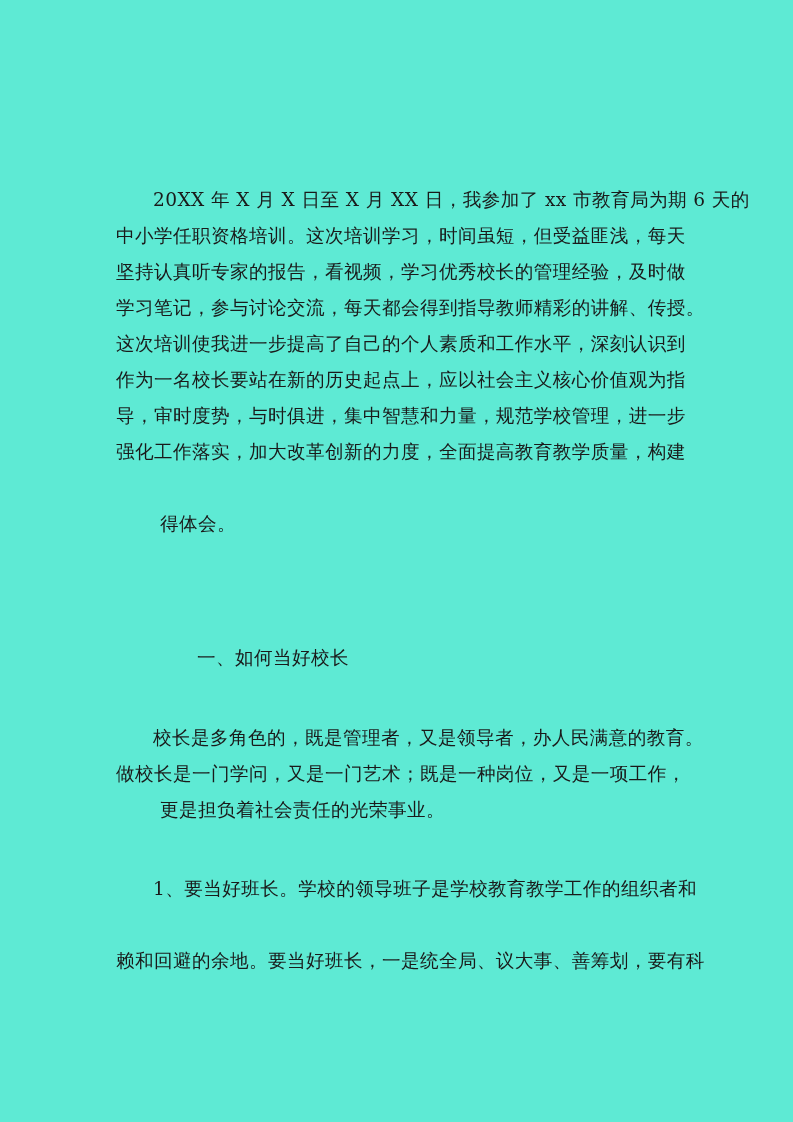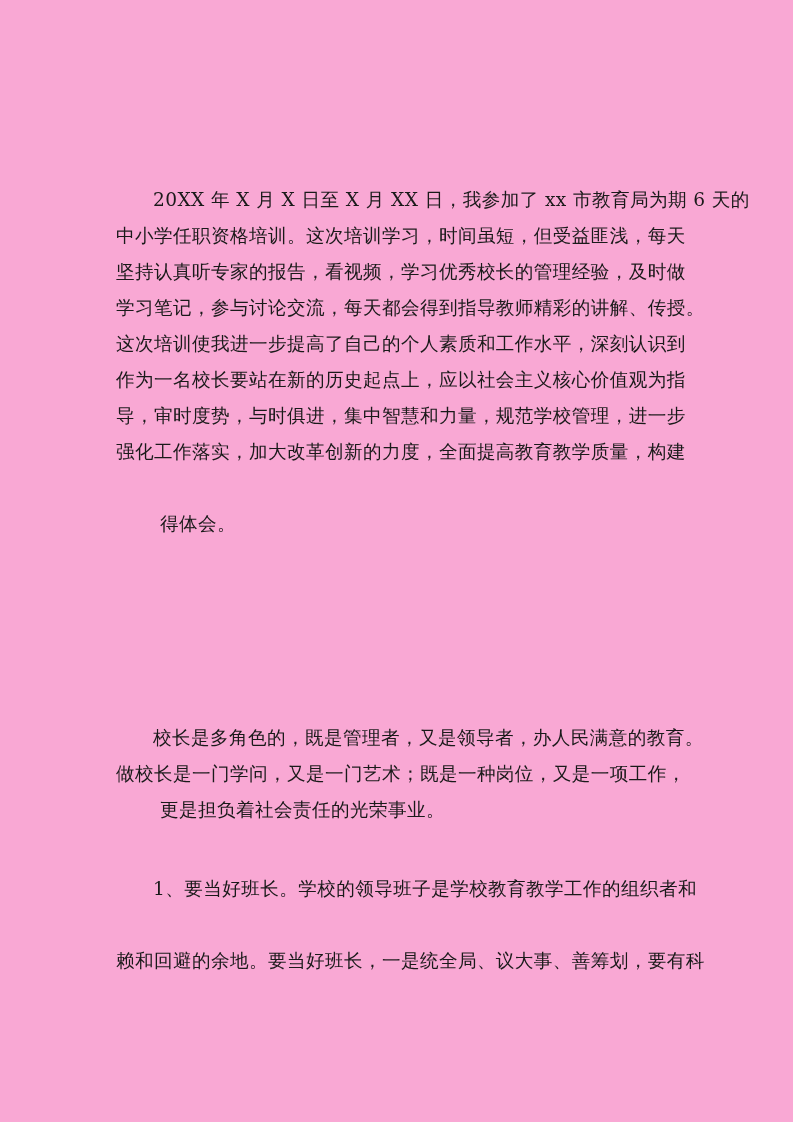--- a/index.html
+++ b/index.html
@@ -14,21 +14,21 @@
       overflow: hidden;
       font-family: "DejaVu Serif", "Liberation Serif", serif;
       color: #1a1a1a;
     }
     .page {
       position: absolute;
       left: 0;
       top: 0;
       width: 793px;
       height: 1122px;
-      background: #f9a8d4;
+      background: #5eead4;
     }
     .line {
       position: absolute;
       left: 116px;
       width: 566px;
       height: 36px;
       line-height: 36px;
       font-size: 18.6px;
       letter-spacing: 0.4px;
       white-space: nowrap;
@@ -52,20 +52,21 @@
   <div class="line indent" style="top:182px">20XX 年 X 月 X 日至 X 月 XX 日，我参加了 xx 市教育局为期 6 天的</div>
   <div class="line" style="top:218px">中小学任职资格培训。这次培训学习，时间虽短，但受益匪浅，每天</div>
   <div class="line" style="top:254px">坚持认真听专家的报告，看视频，学习优秀校长的管理经验，及时做</div>
   <div class="line" style="top:290px">学习笔记，参与讨论交流，每天都会得到指导教师精彩的讲解、传授。</div>
   <div class="line" style="top:326px">这次培训使我进一步提高了自己的个人素质和工作水平，深刻认识到</div>
   <div class="line" style="top:362px">作为一名校长要站在新的历史起点上，应以社会主义核心价值观为指</div>
   <div class="line" style="top:398px">导，审时度势，与时俱进，集中智慧和力量，规范学校管理，进一步</div>
   <div class="line" style="top:434px">强化工作落实，加大改革创新的力度，全面提高教育教学质量，构建</div>
   <div class="line last" style="top:506px">得体会。</div>
 
+  <div class="line indent last" style="top:640px">一、如何当好校长</div>
 
   <div class="line indent" style="top:720px">校长是多角色的，既是管理者，又是领导者，办人民满意的教育。</div>
   <div class="line" style="top:756px">做校长是一门学问，又是一门艺术；既是一种岗位，又是一项工作，</div>
   <div class="line last" style="top:792px">更是担负着社会责任的光荣事业。</div>
 
   <div class="line indent" style="top:871px">1、要当好班长。学校的领导班子是学校教育教学工作的组织者和</div>
   <div class="line" style="top:943px">赖和回避的余地。要当好班长，一是统全局、议大事、善筹划，要有科</div>
 
 </div>
 

